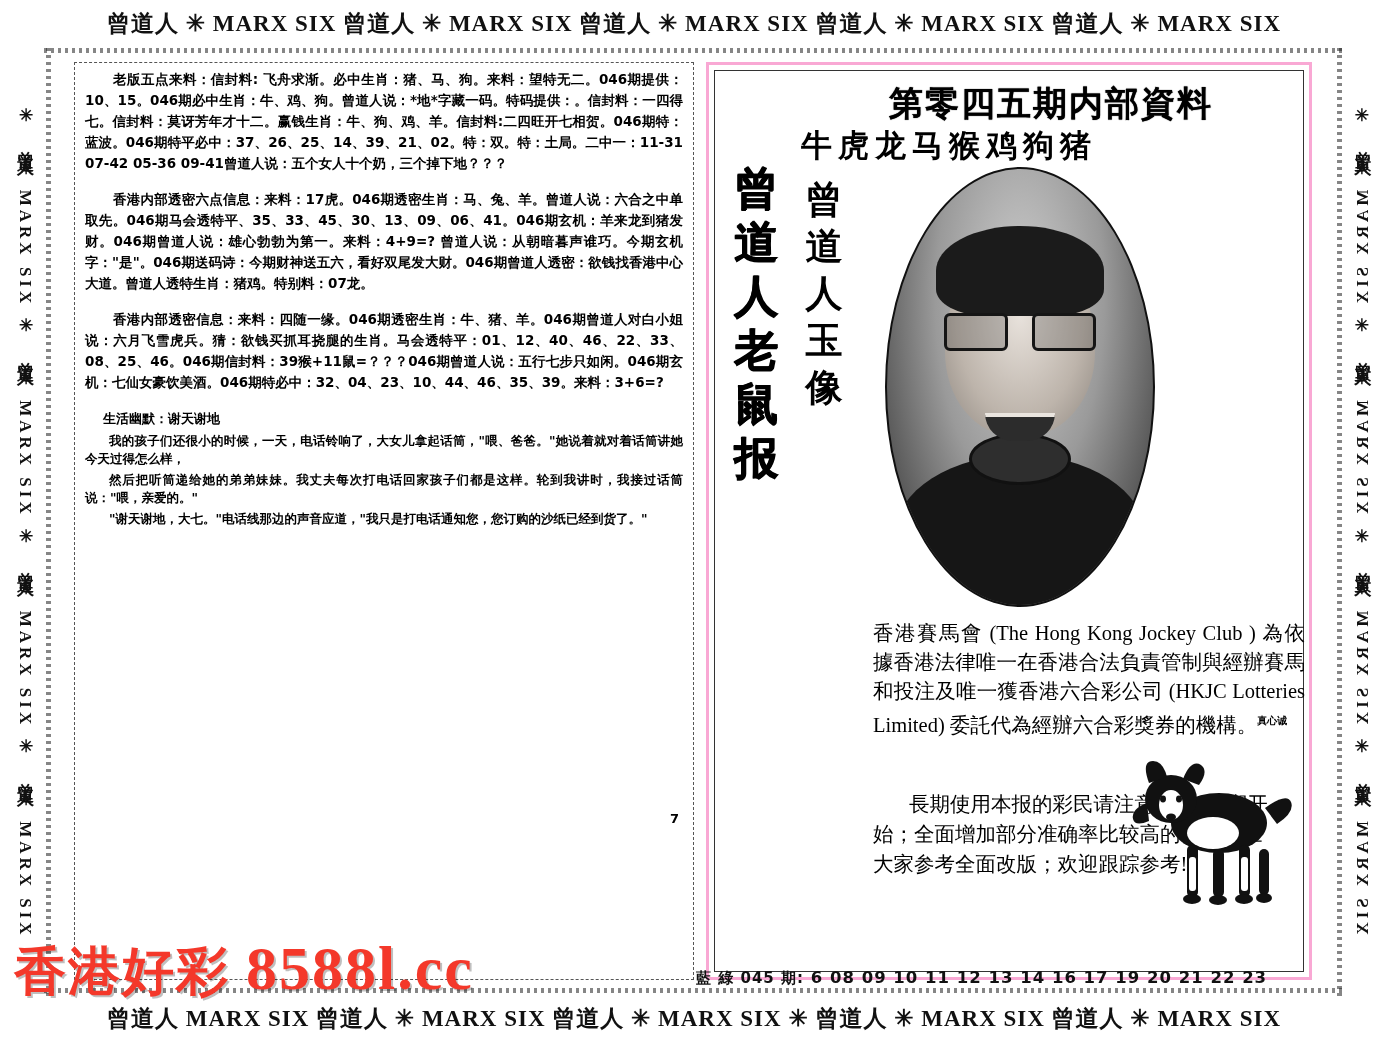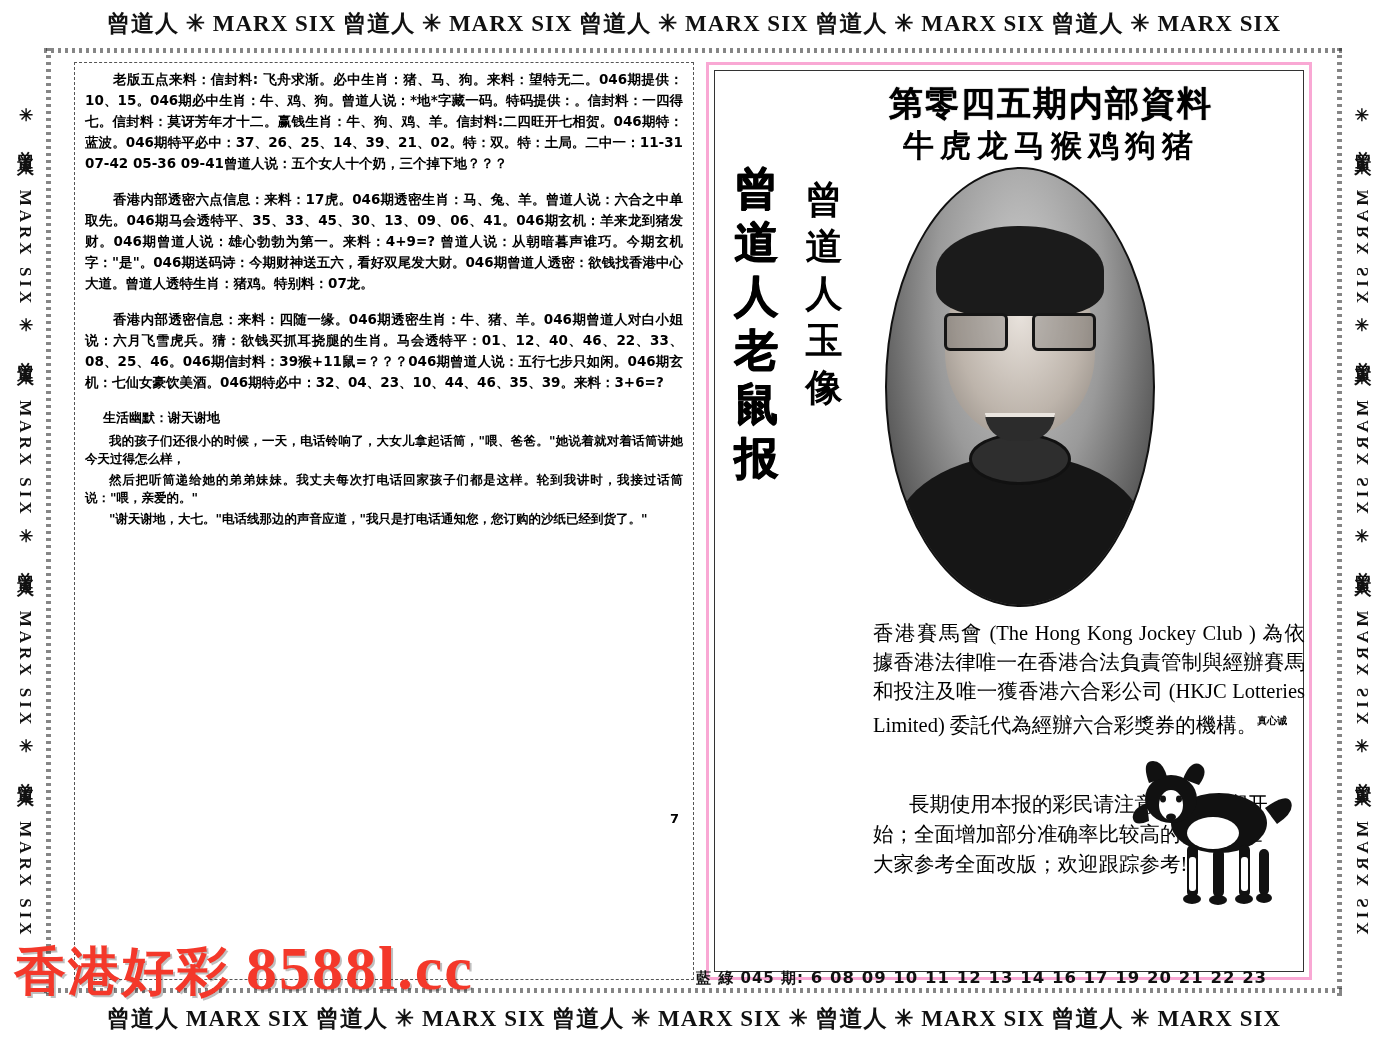--- a/index.html
+++ b/index.html
@@ -71,21 +71,21 @@
     box-sizing:border-box;
     font-family:"DejaVu Sans", sans-serif;
     font-size:13.5px;
     line-height:21px;
     color:#000;
     font-weight:bold;
     text-align:justify;
     overflow:hidden;
   }
   .para { margin:0 0 15px 0; text-indent:28px; }
-  .story-title { margin:4px 0 3px 0; text-indent:18px; font-size:13px;font-family:Liberation Mono, monospace; }
+  .story-title { margin:4px 0 3px 0; text-indent:18px; font-size:13px; }
   .story p { margin:0 0 3px 0; text-indent:24px; font-size:12.5px; line-height:18px; }
   .page-num {
     position:absolute; right:14px; bottom:150px;
     font-size:13px; font-weight:bold;
   }
 
   
   .right-col {
     position:absolute; left:650px; top:6px; width:606px; height:918px;
     border:3px solid #f9a8d4;
@@ -103,21 +103,20 @@
     text-align:center;
     font-family:"Liberation Serif", serif;
     font-weight:bold;
     font-size:34px;
     letter-spacing:2px;
     color:#000;
     text-shadow:0 0 1px #000;
   }
   .head-sub {
     position:absolute; left:86px; top:54px; width:500px;
-    text-align:center;
     font-family:"Liberation Serif", serif;
     font-weight:bold;
     font-size:31px;
     letter-spacing:6px;
     color:#000;
   }
   
   .vert-masthead {
     position:absolute; left:8px; top:96px;
     width:66px; height:780px;

